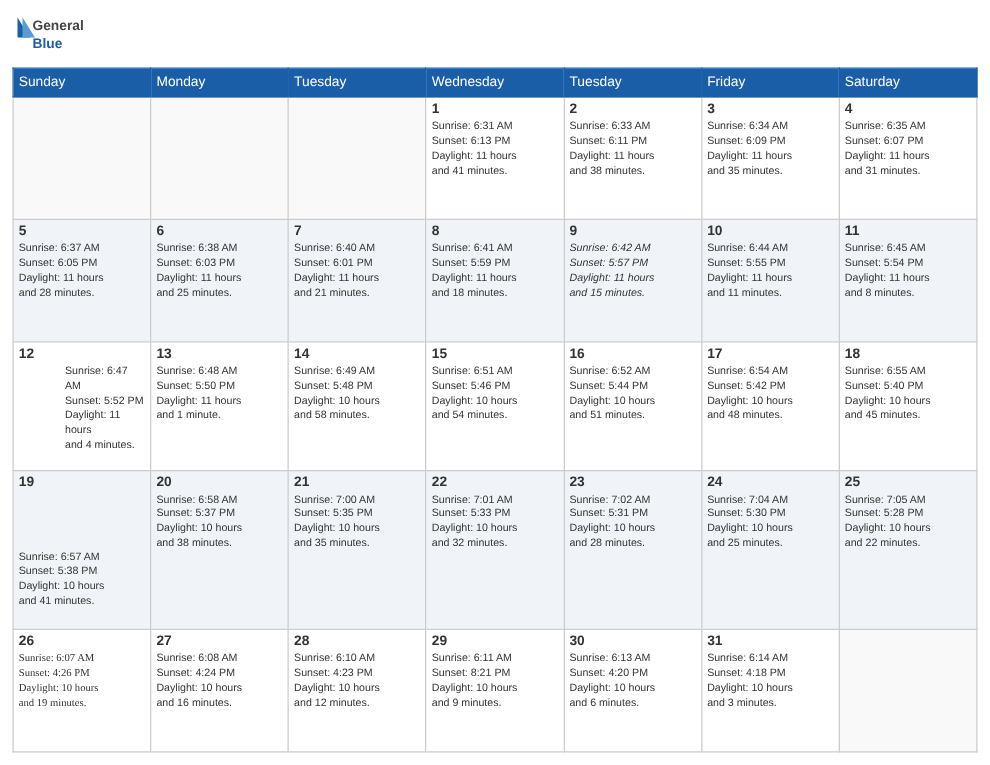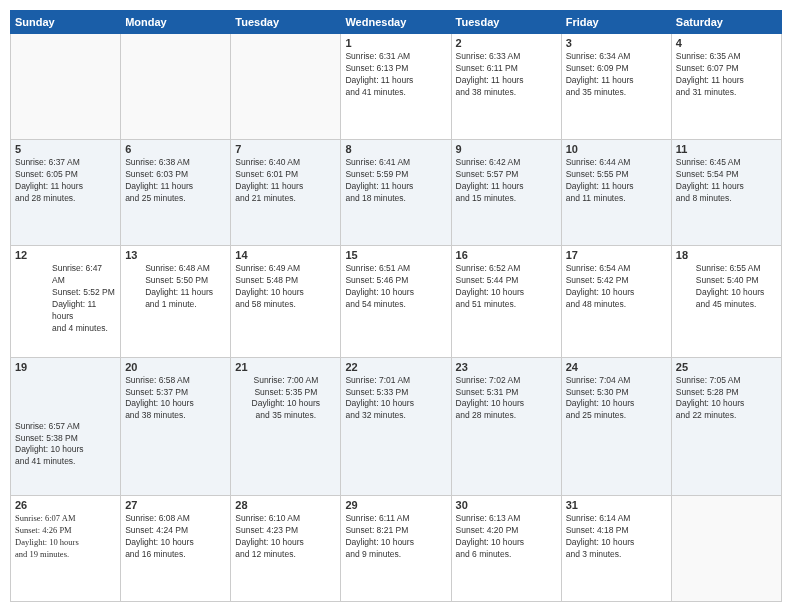--- a/index.html
+++ b/index.html
@@ -44,21 +44,21 @@
       flex: 1;
       border: 1px solid #ccc;
       border-collapse: collapse;
       width: 100%;
       table-layout: fixed;
     }
     .calendar th {
       background-color: #1a5ea8;
       color: white;
       font-size: 11px;
-      font-weight: bold;
+      font-weight: normal;
       padding: 5px 4px;
       text-align: left;
       border: 1px solid #1a5ea8;
     }
     .calendar td {
       border: 1px solid #ccc;
       vertical-align: top;
       padding: 3px 4px;
       font-size: 9px;
       color: #333;
@@ -80,20 +80,34 @@
       color: #333;
     }
     .row-alt td {
       background: #f0f4f8;
     }
   </style>
 </head>
 <body>
 
 <div class="container">
+  <div class="header">
+    <div class="logo">
+  <svg width="60" height="36" viewBox="0 0 60 36">
+    <text x="16" y="14" font-size="11" font-weight="bold" fill="#444" font-family="Arial">General</text>
+    <text x="16" y="28" font-size="11" font-weight="bold" fill="#1a5ea8" font-family="Arial">Blue</text>
+    <polygon points="4,4 14,20 4,20" fill="#1a5ea8"></polygon>
+    <polygon points="8,4 18,20 8,20" fill="#5b9bd5"></polygon>
+  </svg>
+</div>
+    <div class="title-section">
+      <div class="month-title"></div>
+      <div class="location"></div>
+    </div>
+  </div>
 
   <table class="calendar">
     <thead>
       <tr>
       <th>Sunday</th>
           <th>Monday</th>
           <th>Tuesday</th>
           <th>Wednesday</th>
           <th>Tuesday</th>
           <th>Friday</th>
@@ -158,21 +172,21 @@
           </td>
           <td>
             <span class="day-number">8</span>
             <div class="cell-text" style="white-space: pre-line;">Sunrise: 6:41 AM
 Sunset: 5:59 PM
 Daylight: 11 hours
 and 18 minutes.</div>
           </td>
           <td>
             <span class="day-number">9</span>
-            <div class="cell-text" style="white-space: pre-line;">Sunrise: 6:42 AM
+            <div class="cell-text" style="white-space: pre-line; font-style: italic;">Sunrise: 6:42 AM
 Sunset: 5:57 PM
 Daylight: 11 hours
 and 15 minutes.</div>
           </td>
           <td>
             <span class="day-number">10</span>
             <div class="cell-text" style="white-space: pre-line;">Sunrise: 6:44 AM
 Sunset: 5:55 PM
 Daylight: 11 hours
 and 11 minutes.</div>
@@ -188,21 +202,21 @@
         <tr>
           <td>
             <span class="day-number">12</span>
             <div class="cell-text" style="white-space: pre-line; margin-left: 37px;">Sunrise: 6:47 AM
 Sunset: 5:52 PM
 Daylight: 11 hours
 and 4 minutes.</div>
           </td>
           <td>
             <span class="day-number">13</span>
-            <div class="cell-text" style="white-space: pre-line; margin-left: 20px;">Sunrise: 6:48 AM
+            <div class="cell-text" style="white-space: pre-line;">Sunrise: 6:48 AM
 Sunset: 5:50 PM
 Daylight: 11 hours
 and 1 minute.</div>
           </td>
           <td>
             <span class="day-number">14</span>
             <div class="cell-text" style="white-space: pre-line;">Sunrise: 6:49 AM
 Sunset: 5:48 PM
 Daylight: 10 hours
 and 58 minutes.</div>
@@ -223,21 +237,21 @@
           </td>
           <td>
             <span class="day-number">17</span>
             <div class="cell-text" style="white-space: pre-line;">Sunrise: 6:54 AM
 Sunset: 5:42 PM
 Daylight: 10 hours
 and 48 minutes.</div>
           </td>
           <td>
             <span class="day-number">18</span>
-            <div class="cell-text" style="white-space: pre-line; margin-left: 20px;">Sunrise: 6:55 AM
+            <div class="cell-text" style="white-space: pre-line;">Sunrise: 6:55 AM
 Sunset: 5:40 PM
 Daylight: 10 hours
 and 45 minutes.</div>
           </td>
         </tr>
         <tr class="row-alt">
           <td>
             <span class="day-number">19</span>
             <div class="cell-text" style="white-space: pre-line; margin-top: 48px;">Sunrise: 6:57 AM
 Sunset: 5:38 PM
@@ -246,21 +260,21 @@
           </td>
           <td>
             <span class="day-number">20</span>
             <div class="cell-text" style="white-space: pre-line;">Sunrise: 6:58 AM
 Sunset: 5:37 PM
 Daylight: 10 hours
 and 38 minutes.</div>
           </td>
           <td>
             <span class="day-number">21</span>
-            <div class="cell-text" style="white-space: pre-line; text-align: center;">Sunrise: 7:00 AM
+            <div class="cell-text" style="white-space: pre-line;">Sunrise: 7:00 AM
 Sunset: 5:35 PM
 Daylight: 10 hours
 and 35 minutes.</div>
           </td>
           <td>
             <span class="day-number">22</span>
             <div class="cell-text" style="white-space: pre-line;">Sunrise: 7:01 AM
 Sunset: 5:33 PM
 Daylight: 10 hours
 and 32 minutes.</div>

